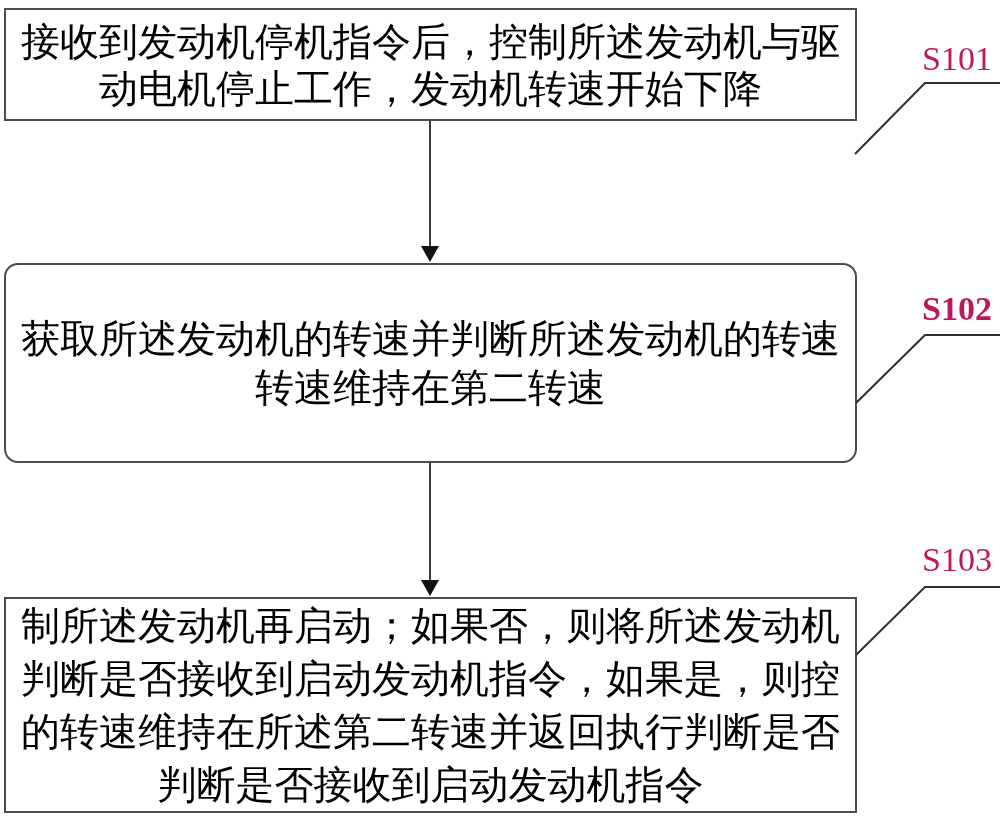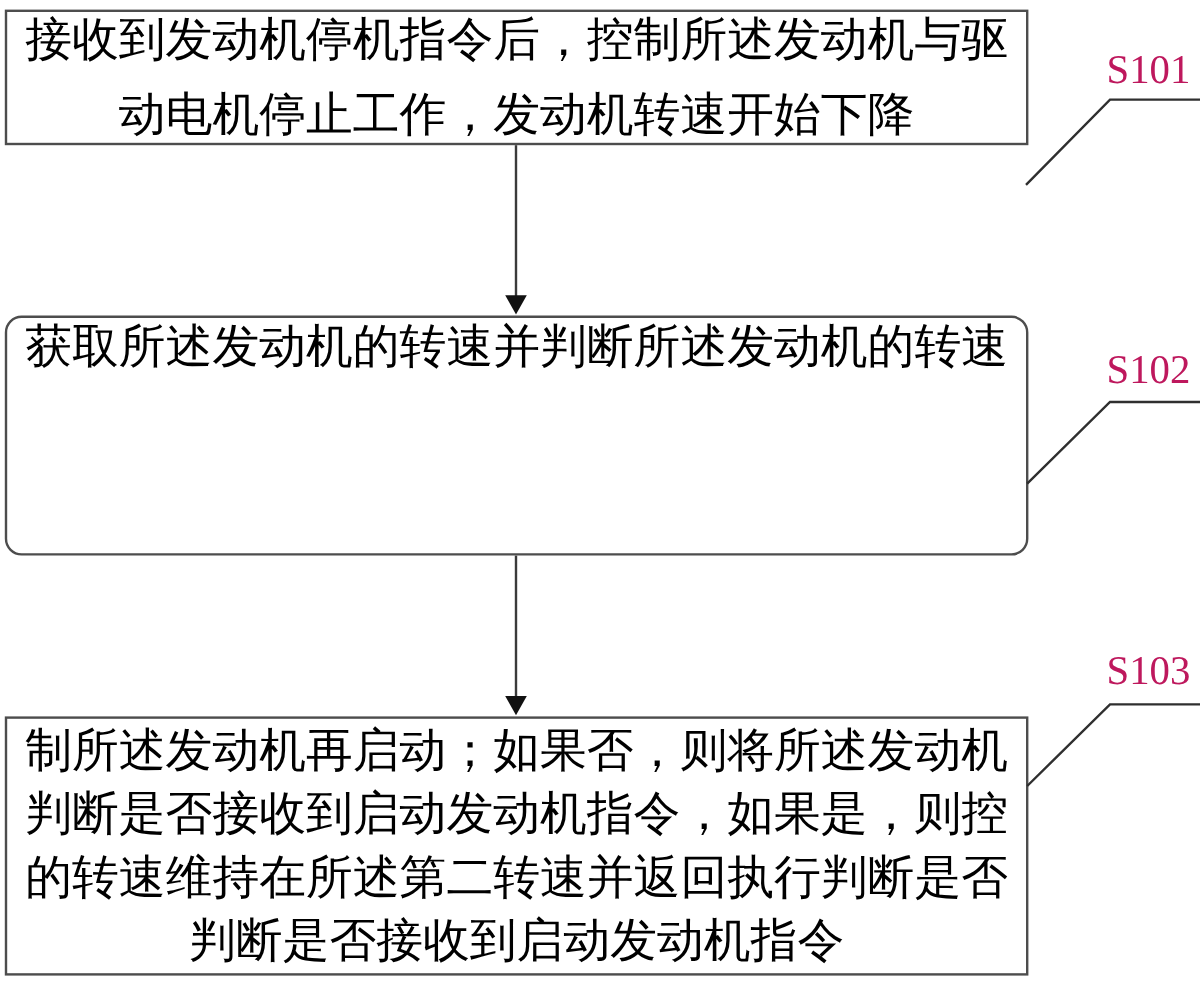--- a/index.html
+++ b/index.html
@@ -13,21 +13,21 @@
   }
   .flow-box {
     position: absolute;
     left: 4px;
     width: 853px;
     box-sizing: border-box;
     border: 2px solid #4d4d4d;
     background: #ffffff;
     display: flex;
     flex-direction: column;
-    justify-content: space-between;
+    justify-content: center;
     align-items: center;
     text-align: center;
     color: #000000;
     padding: 0 8px;
   }
   .box1 { top: 8px;   height: 113px; font-size: 39px; line-height: 47px; }
   .box2 { top: 263px; height: 200px; font-size: 39px; line-height: 49px; border-radius: 14px; }
   .box3 { top: 597px; height: 216px; font-size: 39px; line-height: 53px; }
   .tline { white-space: nowrap; }
   .arrow-line {
@@ -74,35 +74,36 @@
   <div class="flow-box box1">
     <div class="tline">接收到发动机停机指令后，控制所述发动机与驱</div>
     <div class="tline">动电机停止工作，发动机转速开始下降</div>
   </div>
 
   <div class="arrow-line" style="top:121px; height:127px;"></div>
   <div class="arrow-head" style="top:246px;"></div>
 
   <div class="flow-box box2">
     <div class="tline">获取所述发动机的转速并判断所述发动机的转速</div>
+    <div class="tline">转速维持在第二转速</div>
   </div>
 
   <div class="arrow-line" style="top:463px; height:119px;"></div>
   <div class="arrow-head" style="top:580px;"></div>
 
   <div class="flow-box box3">
     <div class="tline">制所述发动机再启动；如果否，则将所述发动机</div>
     <div class="tline">判断是否接收到启动发动机指令，如果是，则控</div>
     <div class="tline">的转速维持在所述第二转速并返回执行判断是否</div>
     <div class="tline">判断是否接收到启动发动机指令</div>
   </div>
 
   <svg class="overlay" viewBox="0 0 1000 818">
     <polyline points="855,154 925,83 1000,83"></polyline>
     <polyline points="856,403 925,335 1000,335"></polyline>
     <polyline points="856,655 925,587 1000,587"></polyline>
   </svg>
 
   <div class="step-label" style="left:917px; top:42px;">S101</div>
-  <div class="step-label" style="left:917px; top:292px;">S102</div>
+  <div class="step-label" style="left:917px; top:292px;font-weight:bold;">S102</div>
   <div class="step-label" style="left:917px; top:543px;">S103</div>
 
 </div>
 
 </body></html>

